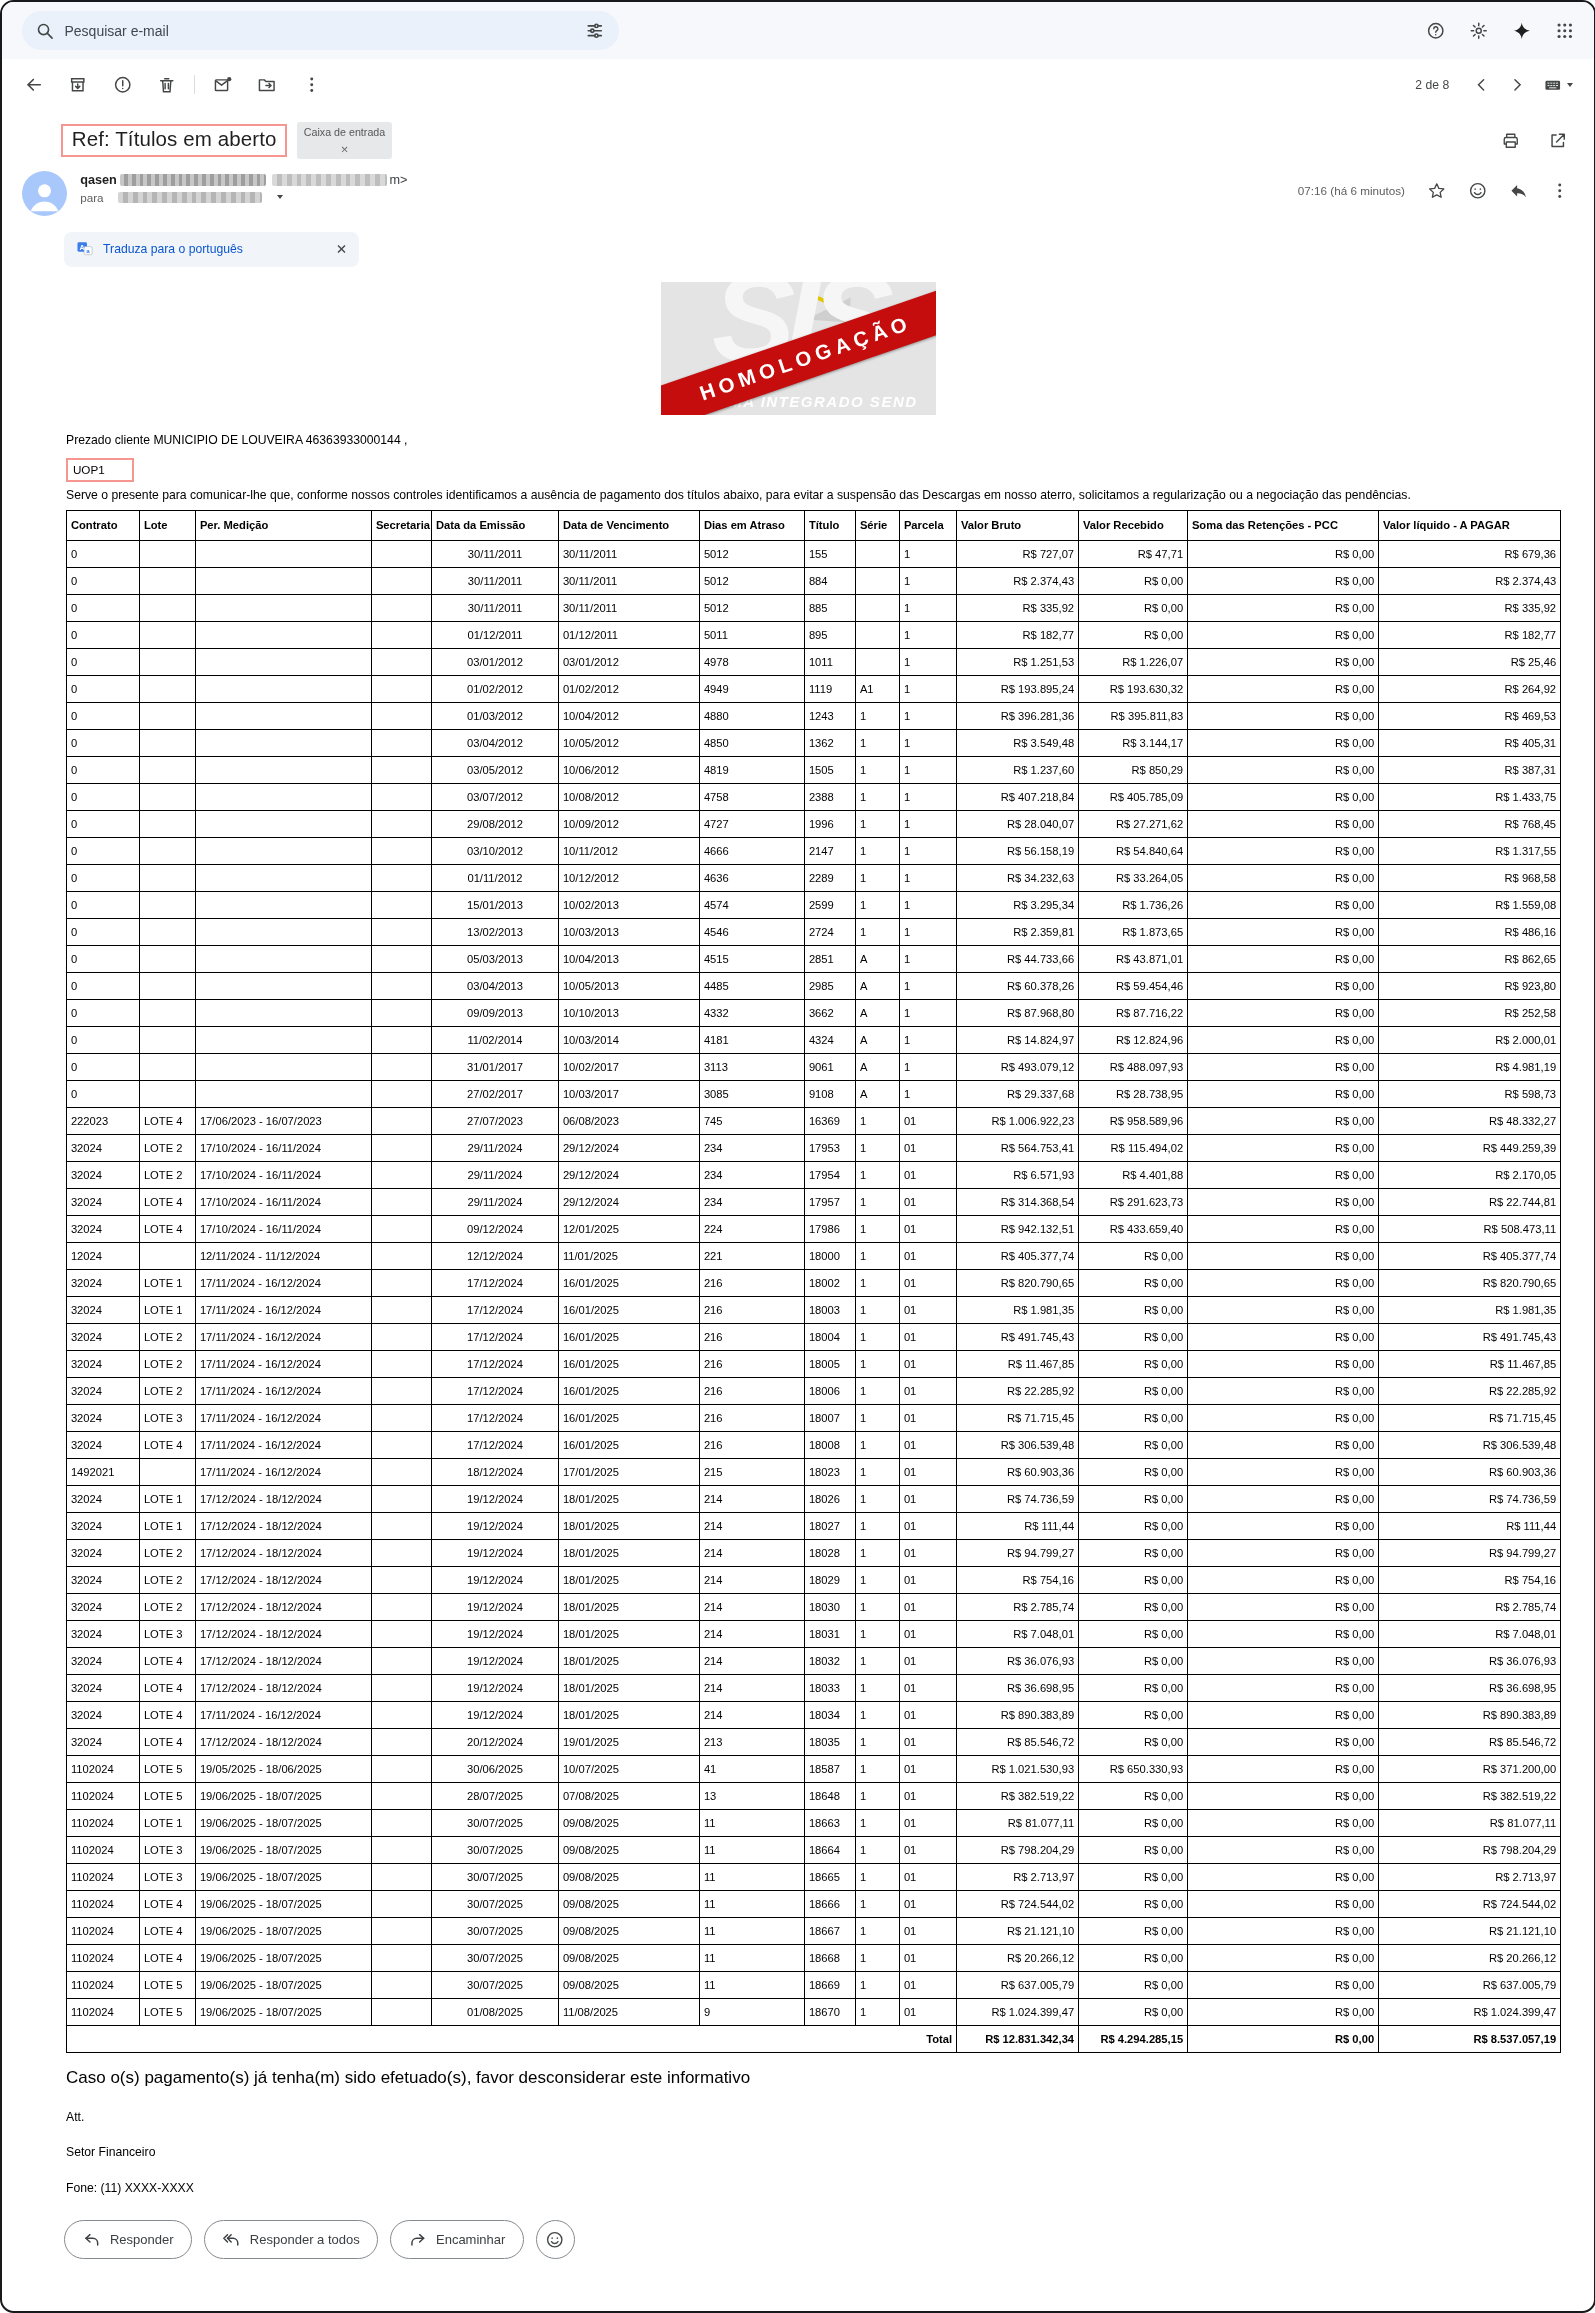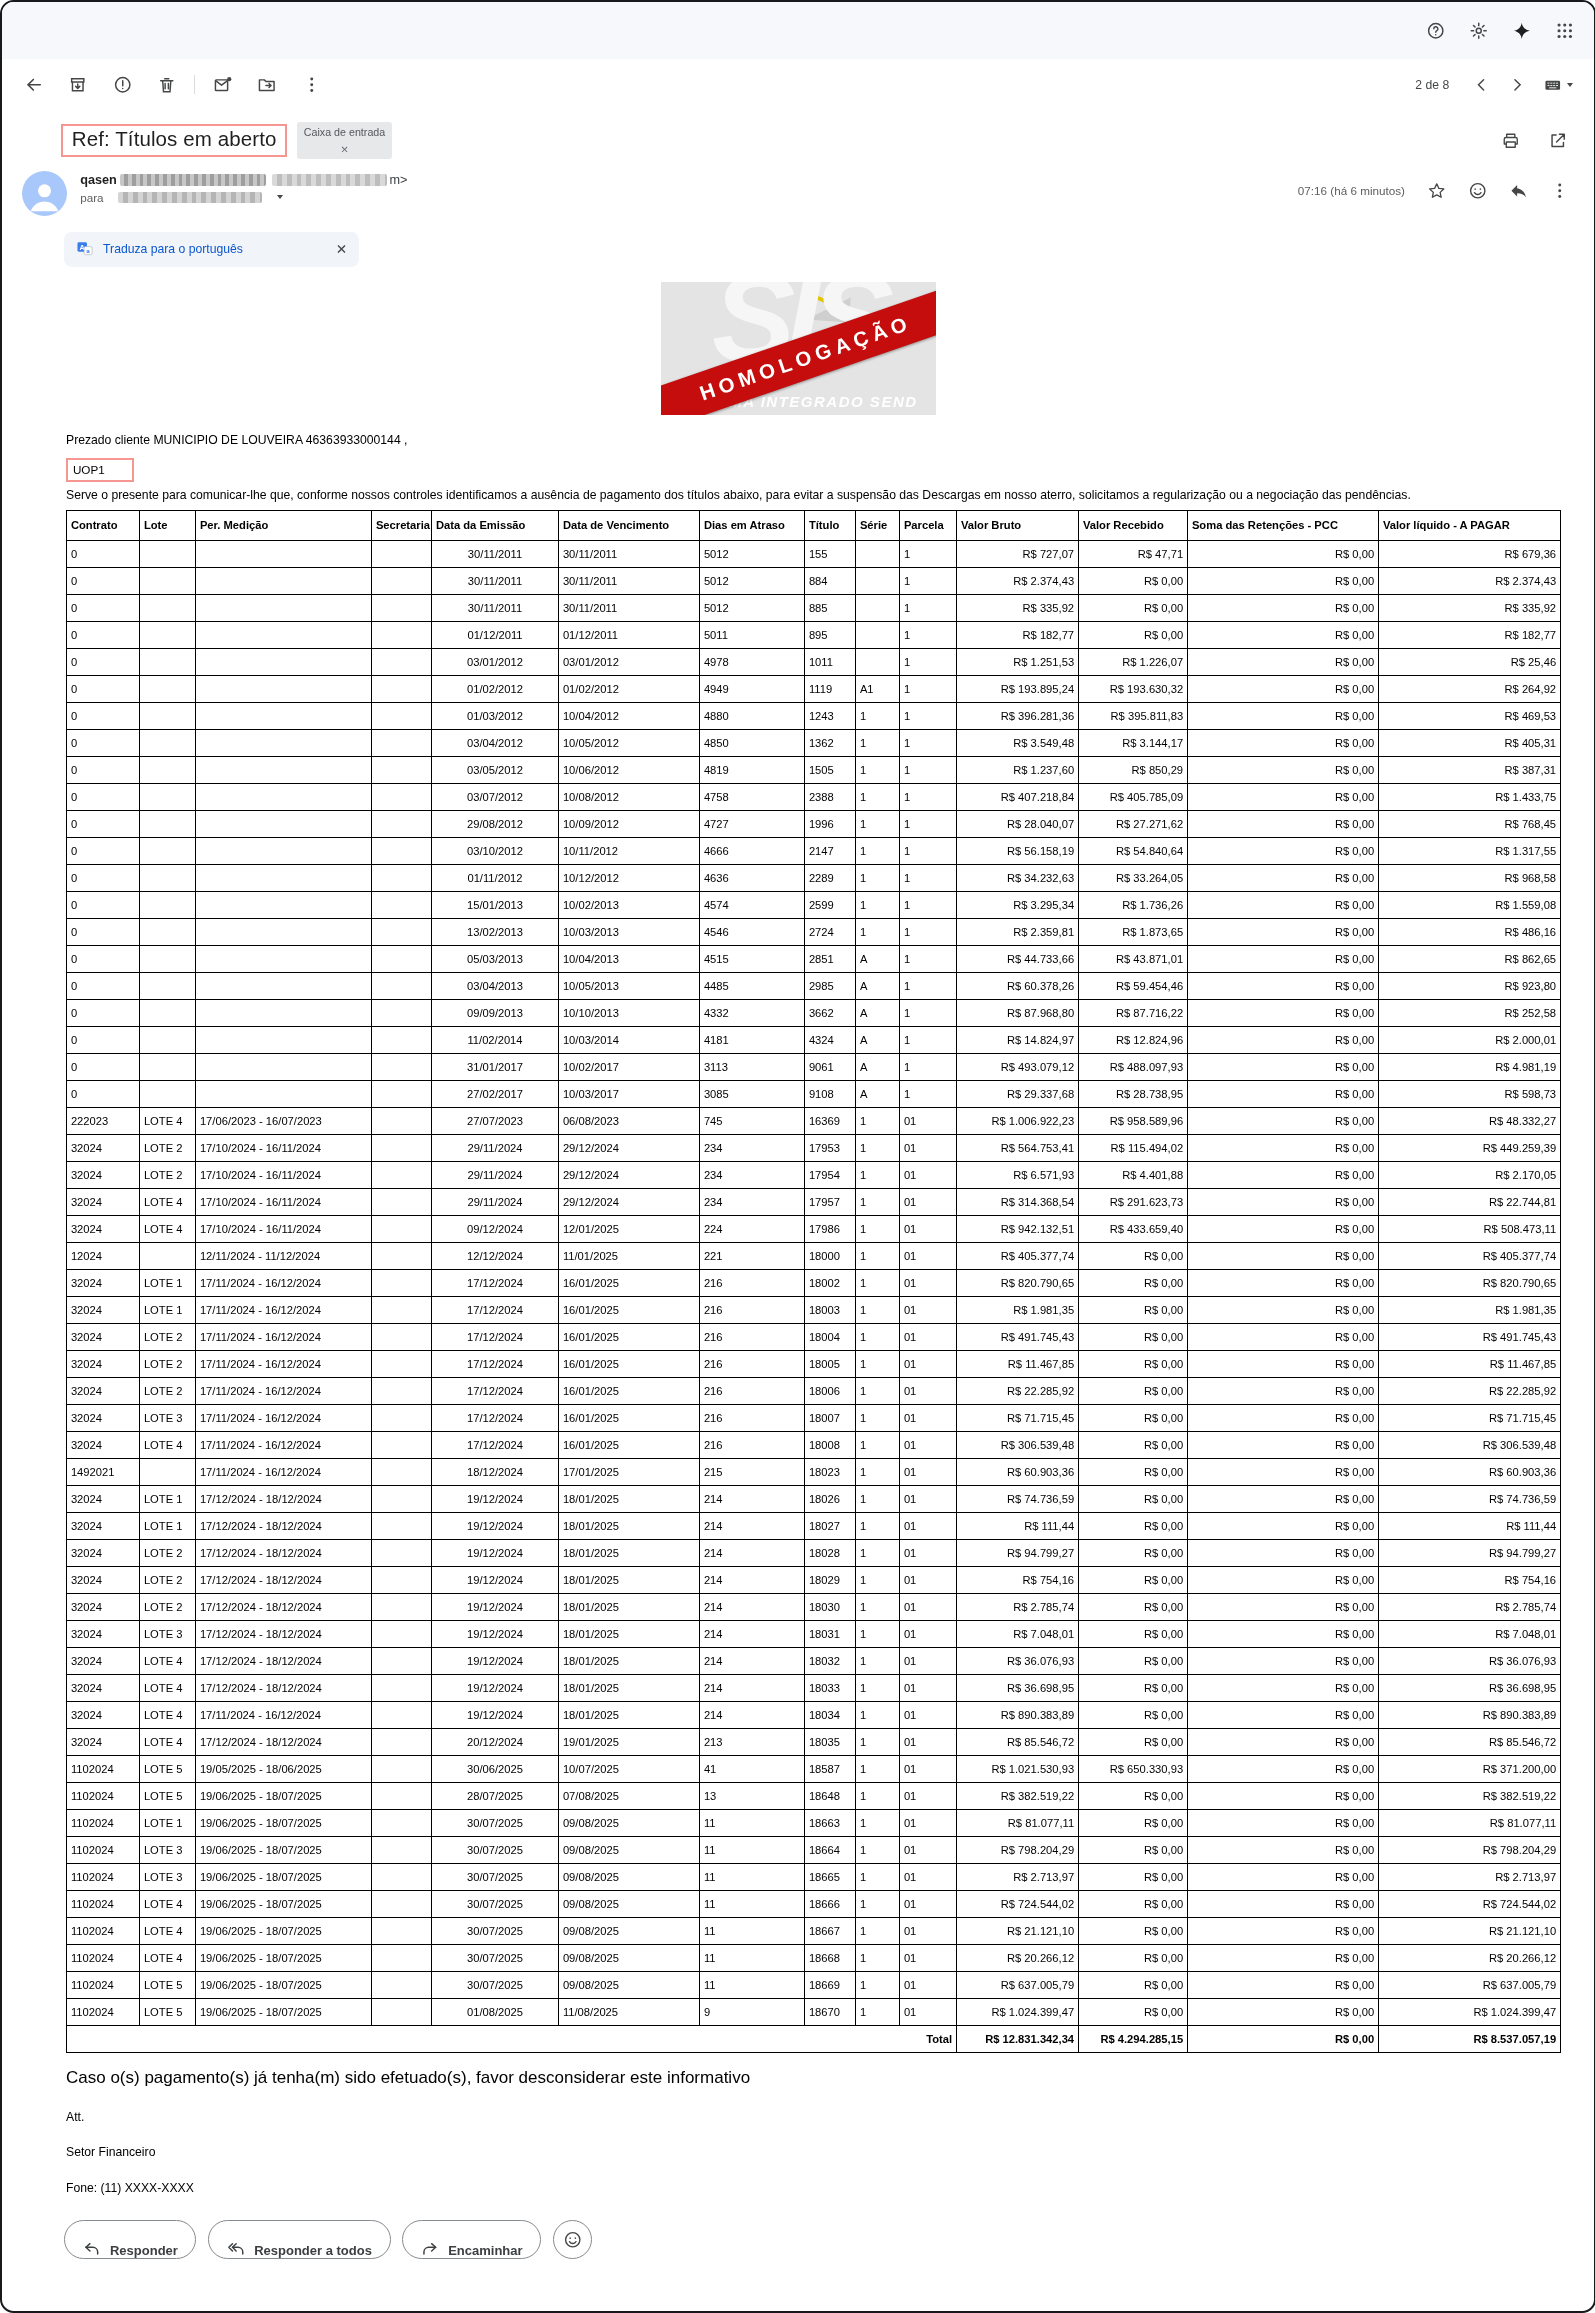--- a/index.html
+++ b/index.html
@@ -78,31 +78,48 @@
   table.titles td:nth-child(13), table.titles td:nth-child(14) { text-align:right; }
   table.titles tr.total-row td { text-align:right; font-weight:bold; height:27px; }
 
   .disclaimer { margin-top:15.6px; font-size:17px; }
   .closing { margin-top:21.5px; font-size:12.2px; }
   .signature { margin-top:21.5px; font-size:12.2px; }
   .phone { margin-top:21.5px; font-size:12.2px; }
 
   
   .actions { display:flex; align-items:center; gap:11.7px; margin:25px 0 0 62px; }
-  .pill-btn { display:flex; align-items:flex-end; gap:9.8px; height:39px; padding:0 17.6px; border:1px solid #868b90; border-radius:19.5px; background:#fff; font-size:13px; color:#3c4043; font-weight:bold; cursor:pointer; font-family:"Liberation Sans",sans-serif; }
+  .pill-btn { display:flex; align-items:center; gap:9.8px; height:39px; padding:0 17.6px; border:1px solid #868b90; border-radius:19.5px; background:#fff; font-size:13px; color:#3c4043; font-weight:normal; cursor:pointer; font-family:"Liberation Sans",sans-serif; }
   .pill-btn svg { width:17.6px; height:17.6px; }
   .emoji-btn { width:39px; height:39px; border:1px solid #868b90; border-radius:50%; background:#fff; display:flex; align-items:center; justify-content:center; cursor:pointer; }
   .emoji-btn svg { width:19.5px; height:19.5px; }
 </style>
 </head>
 <body>
 
 <div class="window">
 
   <div class="topbar">
+    <div class="search-pill">
+      <span class="ic">
+        <svg viewBox="0 0 24 24" fill="none" stroke="#444746" stroke-width="2" stroke-linecap="round">
+            <circle cx="10.5" cy="10.5" r="6.2"></circle>
+            <path d="M15.3 15.3L21 21"></path>
+          </svg>
+      </span>
+      <input type="text" placeholder="Pesquisar e-mail" style="">
+      <span class="ic">
+        <svg viewBox="0 0 24 24" fill="none" stroke="#444746" stroke-width="2" stroke-linecap="round">
+            <path d="M4 6h8M16.5 6H20M4 12h3M11.5 12H20M4 18h8M16.5 18H20"></path>
+            <circle cx="14" cy="6" r="2"></circle>
+            <circle cx="9" cy="12" r="2"></circle>
+            <circle cx="14" cy="18" r="2"></circle>
+          </svg>
+      </span>
+    </div>
     <div class="topbar-right">
       <span class="ic">
         <svg viewBox="0 0 24 24" fill="none" stroke="#444746" stroke-width="1.8" stroke-linecap="round">
             <circle cx="12" cy="12" r="8.8"></circle>
             <path d="M9.6 9.6a2.5 2.5 0 1 1 3.7 2.2c-.8.5-1.3 1-1.3 2"></path>
             <circle cx="12" cy="16.8" r="0.9" fill="#444746" stroke="none"></circle>
           </svg>
       </span>
       <span class="ic">
         <svg viewBox="0 0 24 24" fill="none" stroke="#444746" stroke-width="1.8" stroke-linecap="round">

